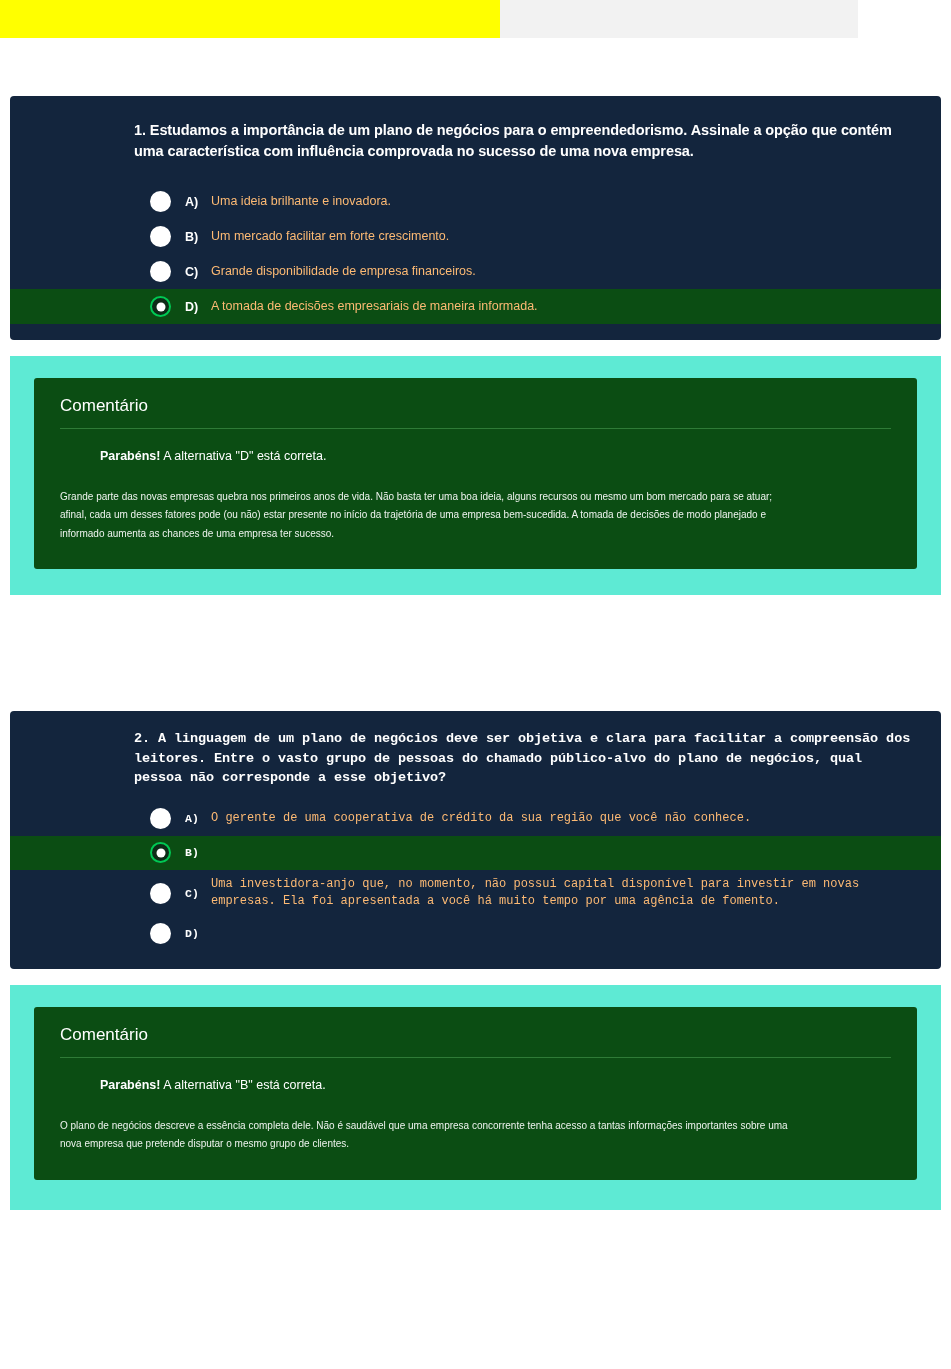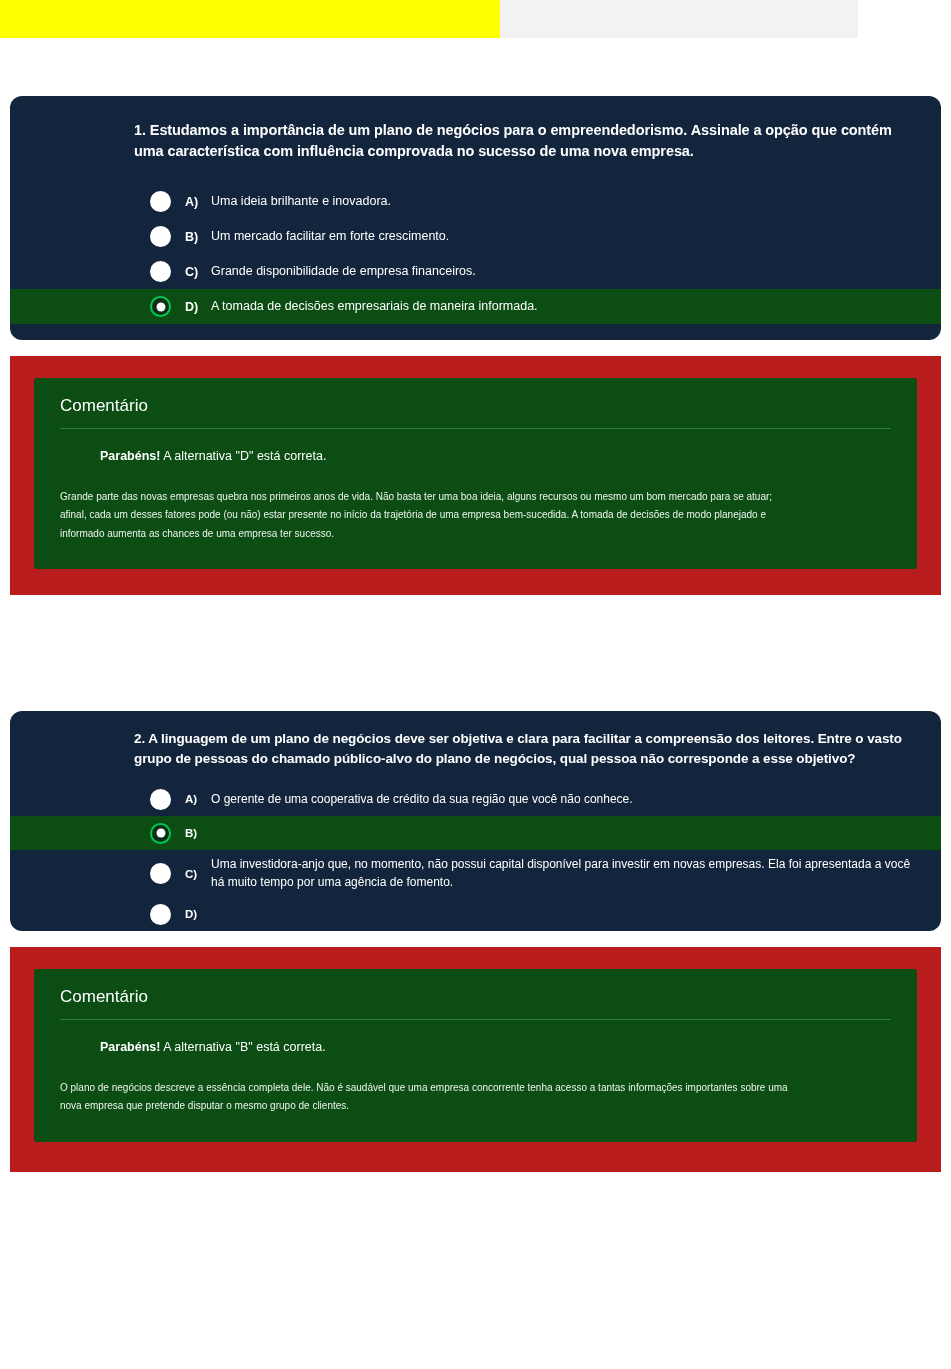--- a/index.html
+++ b/index.html
@@ -37,24 +37,24 @@
     flex: 1;
     height: 38px;
     background: #f2f2f2;
   }
 
   
   .q-card {
     background: #13253d;
     margin: 16px 10px;
     padding: 24px 0 18px 0;
-    border-radius: 12px;
+    border-radius: 4px;
   }
   .q-card.card1 { margin-top: 58px; padding-bottom: 16px; }
-  .q-card.card2 { margin-top: 62px; padding: 18px 0 0 0; }
+  .q-card.card2 { margin-top: 62px; padding: 18px 0 18px 0; font-family: Liberation Mono, monospace; }
 
   .q-text {
     font-size: 14.5px;
     font-weight: bold;
     line-height: 1.45;
     color: #ffffff;
     padding: 0 44px 0 124px;
     margin: 0 0 22px 0;
     letter-spacing: -0.1px;
   }
@@ -104,32 +104,32 @@
   .opt .letter {
     flex: 0 0 auto;
     font-size: 12.5px;
     font-weight: bold;
     color: #ffffff;
     width: 22px;
     margin-right: 4px;
   }
   .opt .otext {
     font-size: 12.5px;
-    color: #ffffff;
+    color: #fdba74;
     line-height: 1.45;
     font-weight: normal;
   }
   .q-card.card2 .opt { padding: 6px 18px 6px 140px; }
   .q-card.card2 .opt .otext { font-size: 12px; }
   .q-card.card2 .opt .letter { font-size: 11.5px; }
   .opt.multiline { align-items: center; }
 
   
   .c-outer {
-    background: #b91c1c;
+    background: #5eead4;
     margin: 16px 10px 0 10px;
     padding: 22px 24px 26px 24px;
     box-sizing: border-box;
   }
   .c-outer.second { margin-top: 8px; padding-bottom: 30px; }
   .c-inner {
     background: #0b4d13;
     border-radius: 3px;
     padding: 18px 26px 26px 26px;
   }

